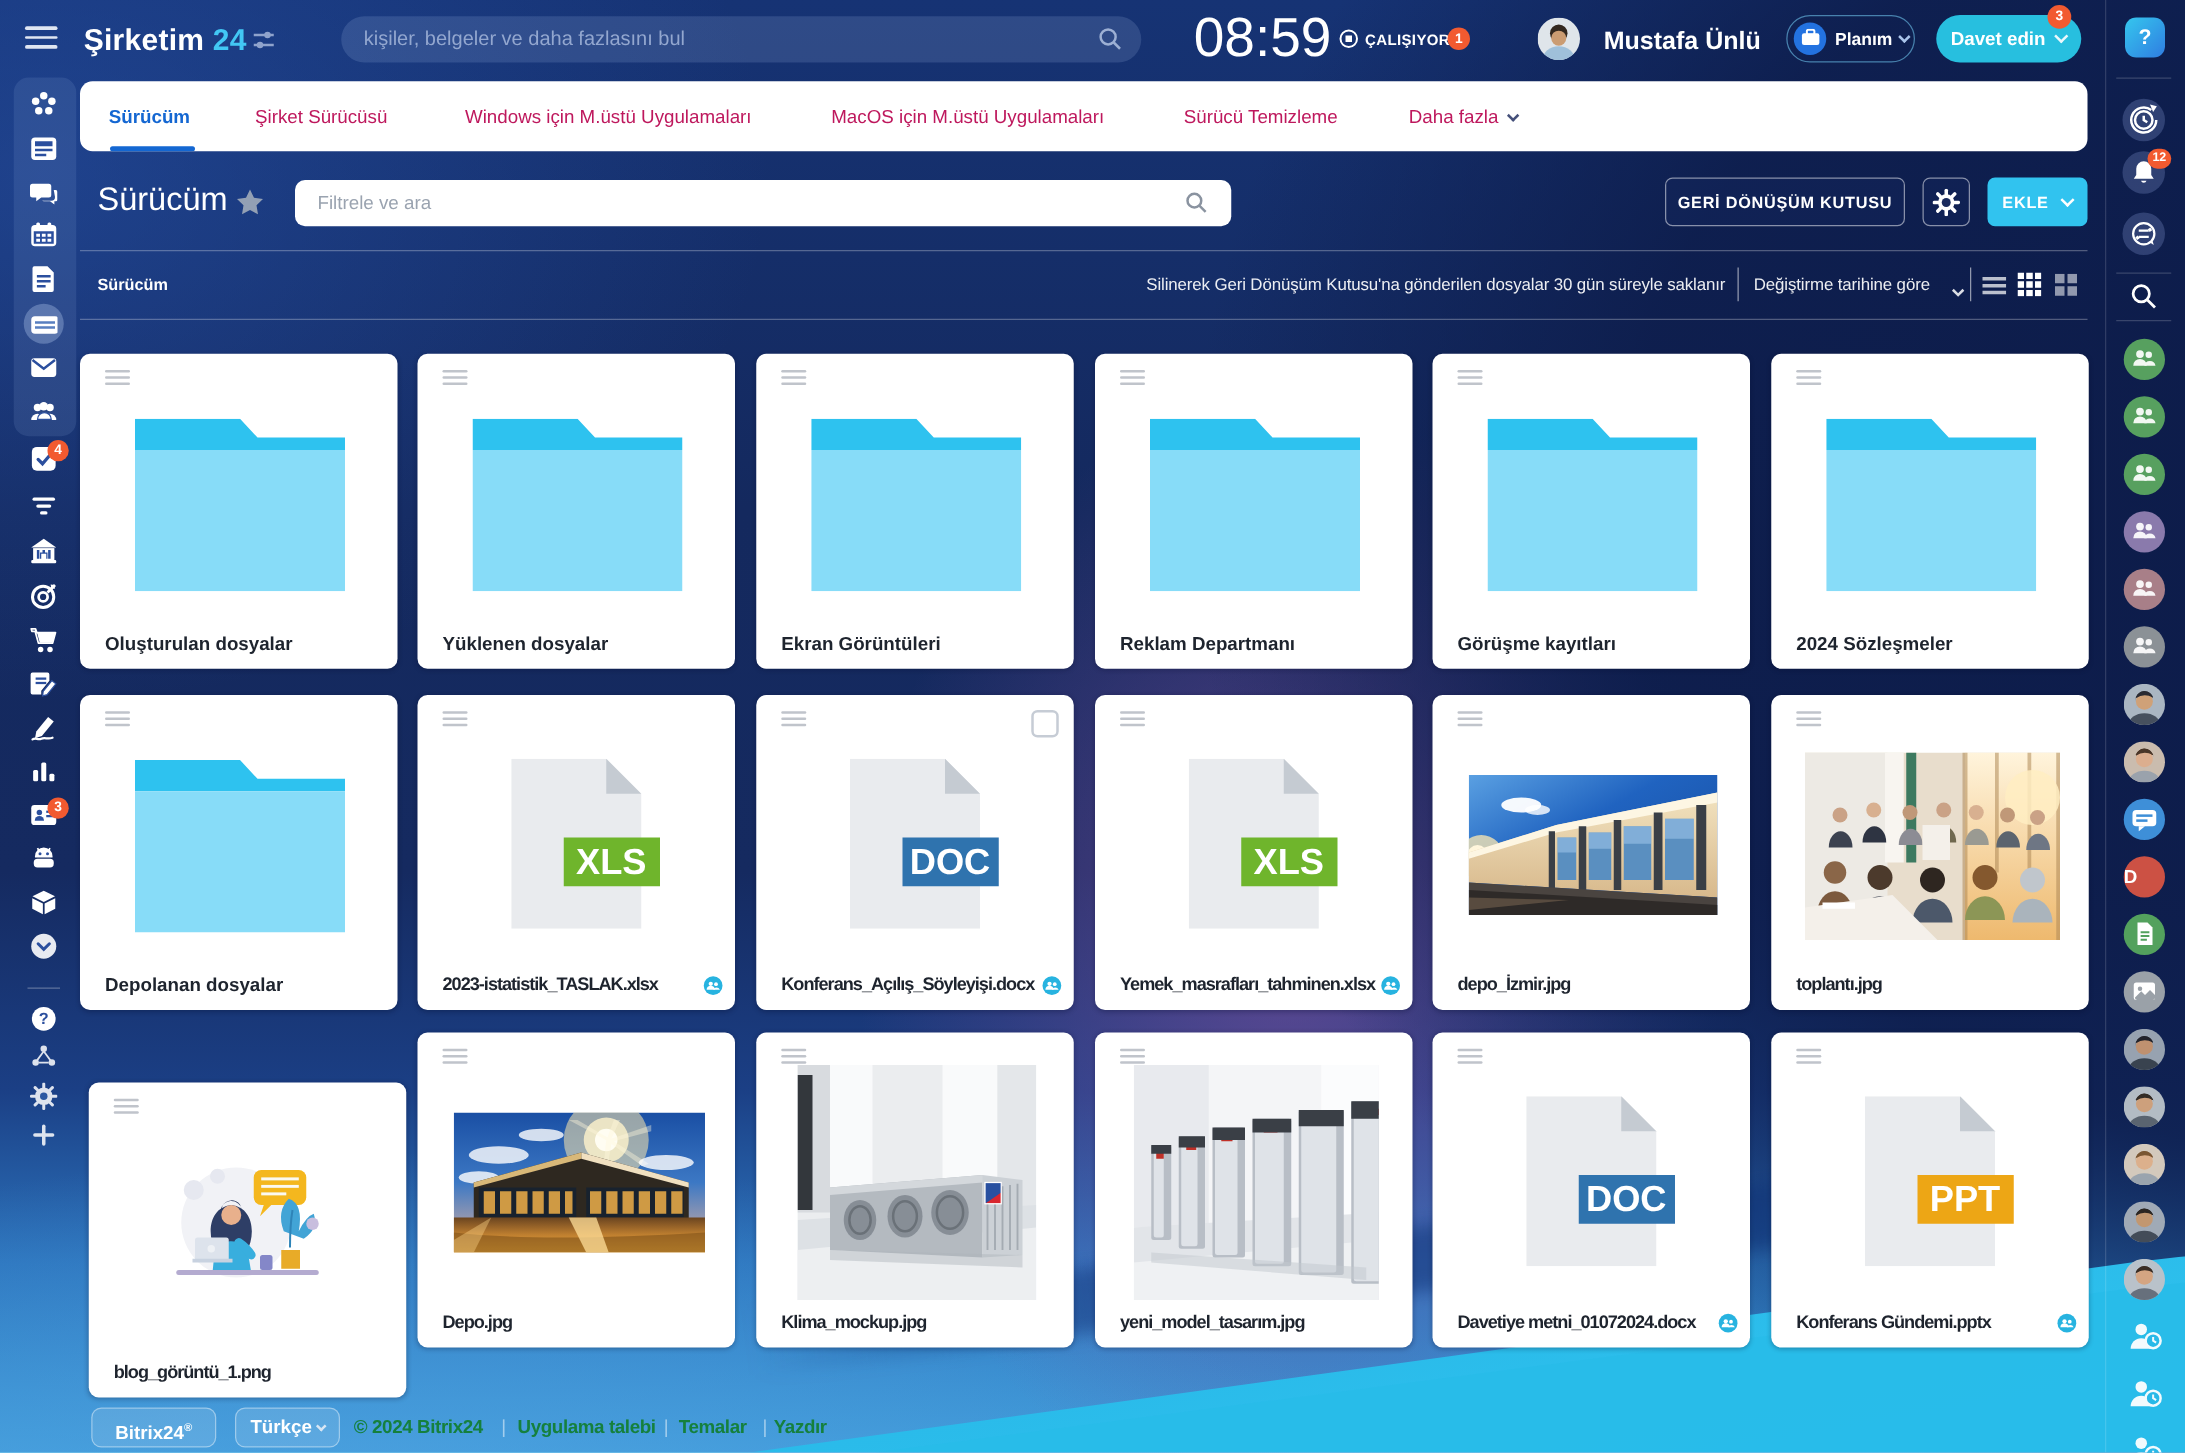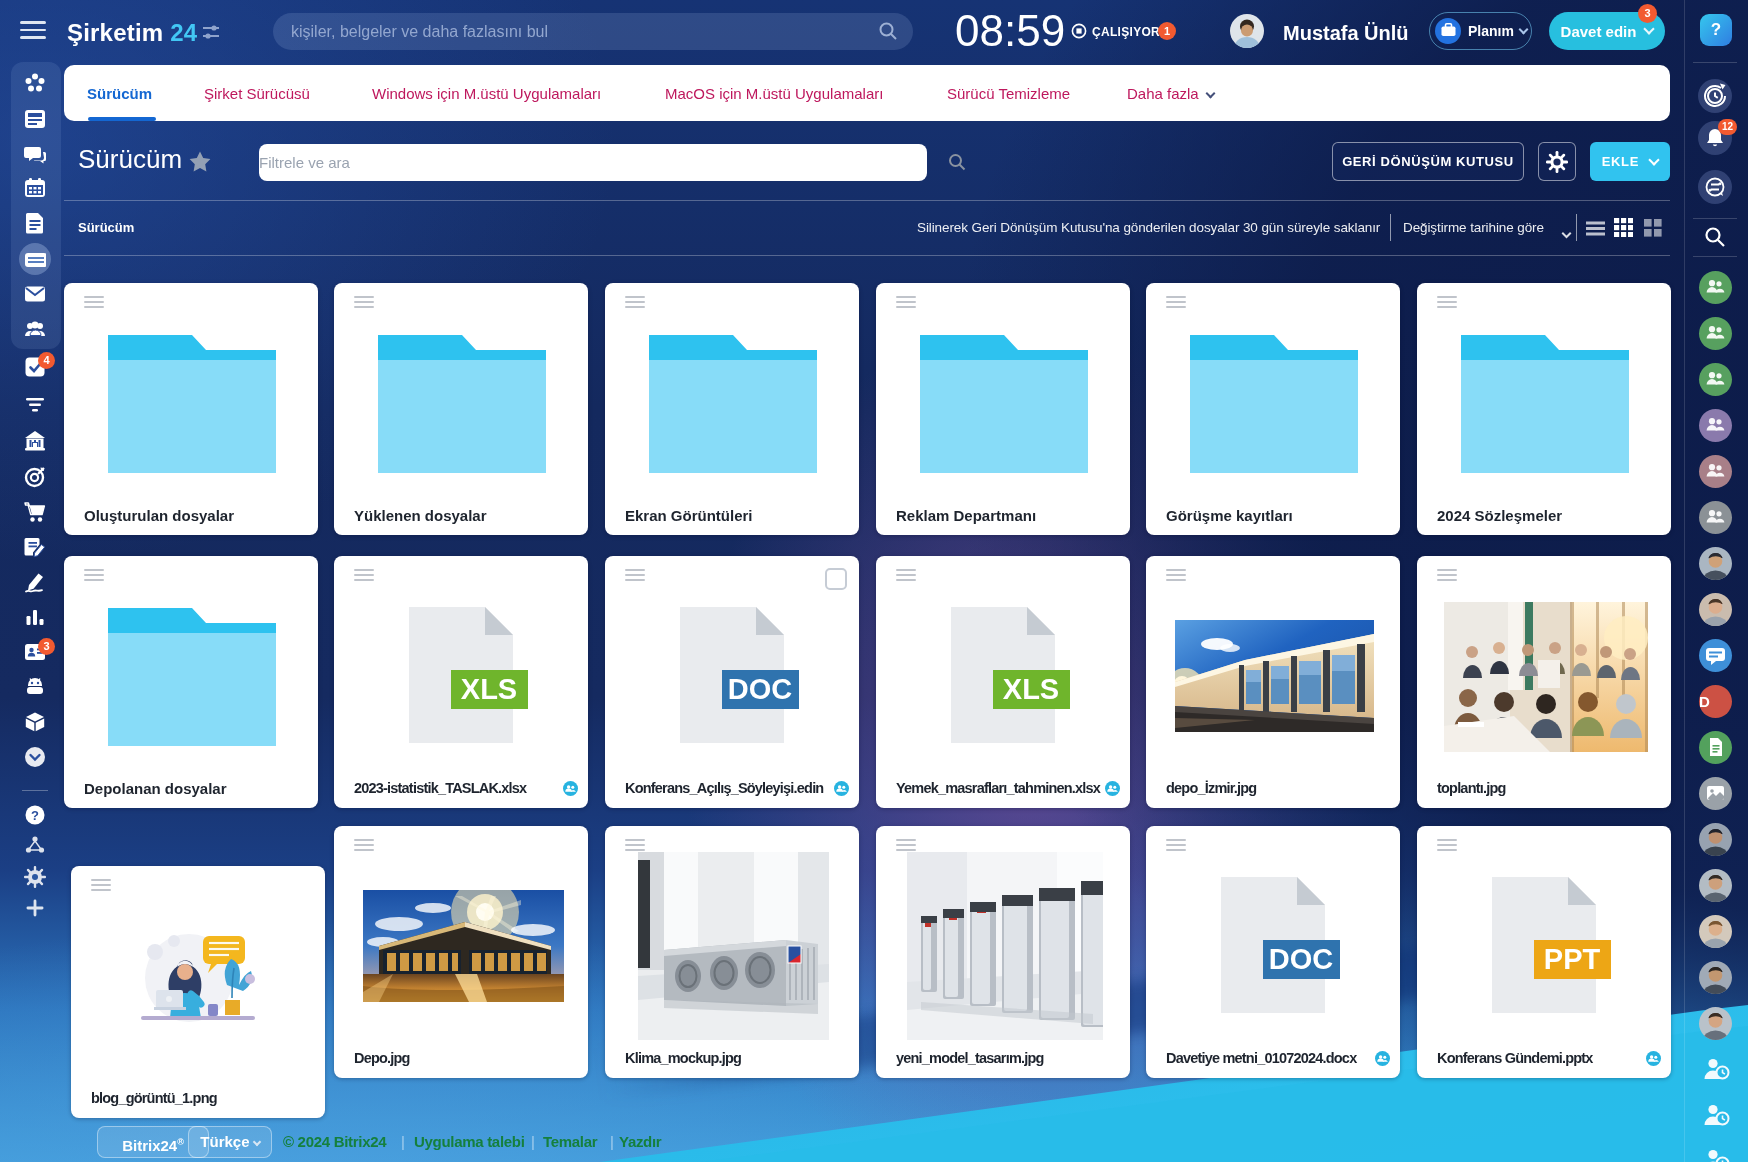--- a/index.html
+++ b/index.html
@@ -38,21 +38,21 @@
 .caret { display:inline-block; width:8px; height:8px; border-right:2px solid #c6d2e8; border-bottom:2px solid #c6d2e8; border-top:none; border-left:none; transform:rotate(45deg); position:relative; top:-2px;}
 .btn-planim { left:1429px; top:12px; width:103px; height:38px; border:1px solid rgba(110,195,235,0.6); border-radius:19px; display:flex; align-items:center; color:#fff; font-weight:bold; font-size:14px; }
 .btn-davet { left:1549px; top:12px; width:116px; height:38px; background:#27bfdf; border-radius:19px; color:#fff; font-weight:bold; font-size:15px; display:flex; align-items:center; justify-content:center;}
 .pingroup { left:11px; top:62px; width:50px; height:287px; background:rgba(150,180,230,0.14); border-radius:12px; }
 .lbadge { min-width:17px; height:17px; line-height:17px; padding:0 4px; border-radius:9px; background:#f25a30; color:#fff; font-size:11px; font-weight:bold; text-align:center;}
 .tabbar { left:64px; top:65px; width:1606px; height:56px; background:#fff; border-radius:10px; }
 .tab { position:absolute; top:20px; font-size:15px; color:#be185d; font-weight:400; white-space:nowrap;}
 .tab.active { color:#1467d2; font-weight:bold; }
 .tabunder { left:88px; top:117px; width:68px; height:4px; background:#1467d2; border-radius:2px;}
 .title { left:78px; top:144px; font-size:26px; color:#fff; }
-.filter { left:236px; top:144px; width:668px; height:37px; background:#fff; border-radius:8px; color:#9aa3b0; font-size:15px; line-height:37px; margin-left:23px;}
+.filter { left:236px; top:144px; width:749px; height:37px; background:#fff; border-radius:8px; color:#9aa3b0; font-size:15px; line-height:37px; padding-left:18px;}
 .btn-geri { left:1332px; top:142px; width:192px; height:39px; border:1px solid rgba(255,255,255,0.5); background:rgba(25,45,105,0.25); border-radius:6px; color:#fff; font-weight:bold; font-size:13px; letter-spacing:0.6px; text-align:center; line-height:37px;}
 .btn-gear { left:1538px; top:142px; width:38px; height:39px; border:1px solid rgba(255,255,255,0.5); background:rgba(25,45,105,0.25); border-radius:6px; text-align:center; padding-top:8px;}
 .btn-ekle { left:1590px; top:142px; width:80px; height:39px; background:#31c3ef; border-radius:6px; color:#fff; font-weight:bold; font-size:13px; letter-spacing:0.6px; text-align:center; line-height:39px;}
 .hr1 { left:64px; top:200px; width:1606px; height:1px; background:rgba(255,255,255,0.28); }
 .hr2 { left:64px; top:255px; width:1606px; height:1px; background:rgba(255,255,255,0.28); }
 .crumb { left:78px; top:220px; color:#fff; font-size:13px; font-weight:bold; }
 .inforow { color:rgba(255,255,255,0.92); font-size:13.5px; letter-spacing:-0.1px; }
 .card { position:absolute; width:254px; height:252px; background:#fff; border-radius:8px; box-shadow:0 1px 4px rgba(0,10,40,0.3); }
 .chamb { position:absolute; left:20px; top:13px; width:20px; }
 .chamb span{ display:block; height:2px; background:#c0c4cb; margin-bottom:3px; border-radius:1px;}
@@ -517,21 +517,21 @@
       <span></span>
       <span></span>
       <span></span>
     </div>
     <div class="abs" style="left:75px; top:51px;"><svg width="122" height="136" viewBox="0 0 122 136" style="">
         <path d="M0,0 H76 L104,28 V136 H0 Z" fill="#e9ebee"></path>
         <path d="M76,0 L104,28 H76 Z" fill="#c5cbd2"></path>
         <rect x="42" y="63" width="77" height="39" fill="#2f73ae"></rect>
         <text x="80" y="92" text-anchor="middle" font-family="Liberation Sans" font-size="29" font-weight="bold" fill="#ffffff">DOC</text>
       </svg></div>
-    <div class="clabel file">Konferans_Açılış_Söyleyişi.edin</div>
+    <div class="clabel file">Konferans_Açılış_Söyleyişi.docx</div>
     <div class="share"><svg width="15" height="15" viewBox="0 0 15 15" style="">
         <g fill="#fff">
           <circle cx="5.6" cy="6" r="1.7"></circle>
           <path d="M2.3,10.8 a3.3,3.3 0 0 1 6.6,0 z"></path>
           <circle cx="9.8" cy="6.3" r="1.5"></circle>
           <path d="M7.5,10.8 a2.9,2.9 0 0 1 5.4,0 z"></path>
         </g>
       </svg></div>
     <div class="checkbox"></div>
   </div>
@@ -1075,21 +1075,21 @@
       <path d="M21.5,14.5 v3 l2.4,1.6" stroke="#f2fafd" stroke-width="1.6" fill="none"></path>
     </svg></div>
 <div class="abs" style="left:1701px; top:1146px; width:30px; height:30px;"><svg width="30" height="30" viewBox="0 0 30 30" style="">
       <g fill="#f2fafd">
         <circle cx="12" cy="8.5" r="4.6"></circle>
         <path d="M3.5,24 a8.5,8.5 0 0 1 17,0 z"></path>
       </g>
       <circle cx="21.5" cy="17.5" r="6" fill="#29b9e8" stroke="#f2fafd" stroke-width="2"></circle>
       <path d="M21.5,14.5 v3 l2.4,1.6" stroke="#f2fafd" stroke-width="1.6" fill="none"></path>
     </svg></div>
-<div class="fbtn" style="left:73px; top:1126px; width:112px;margin-left:24px;">Bitrix24<sup style="font-size:9px;">®</sup></div>
+<div class="fbtn" style="left:73px; top:1126px; width:100px;">Bitrix24<sup style="font-size:9px;">®</sup></div>
 <div class="fbtn" style="left:188px; top:1126px; width:84px;">Türkçe <span class="caret" style="border-color:#d8e6f4; width:6px; height:6px; display:inline-block;"></span></div>
 <div class="ftext" style="left:283px;">© 2024 Bitrix24</div>
 <div class="fsep" style="left:401px;">|</div>
 <div class="ftext" style="left:414px;">Uygulama talebi</div>
 <div class="fsep" style="left:531px;">|</div>
 <div class="ftext" style="left:543px;">Temalar</div>
 <div class="fsep" style="left:610px;">|</div>
 <div class="ftext" style="left:619px;">Yazdır</div>
 
 </body></html>

